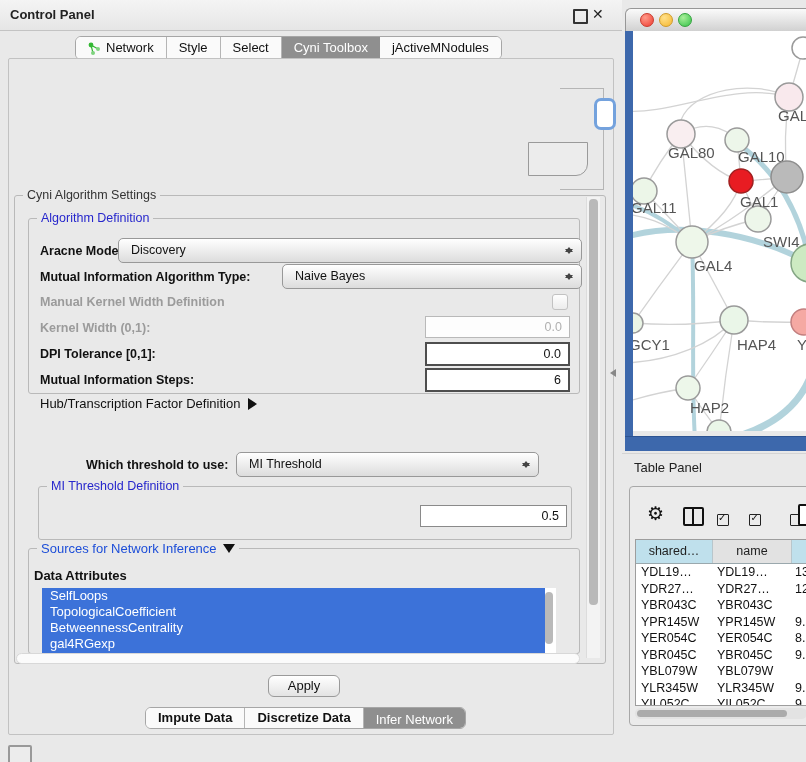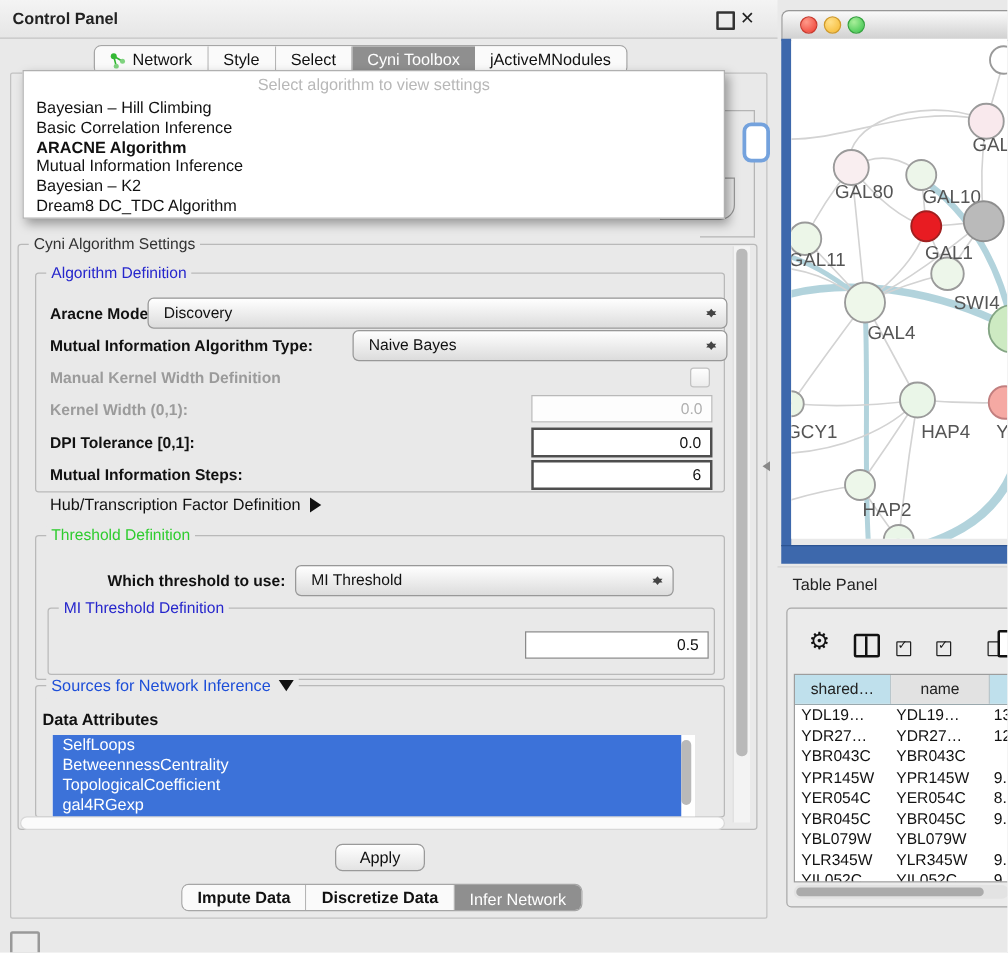--- a/index.html
+++ b/index.html
@@ -185,23 +185,20 @@
   <div class="abs lbl b" style="left:40px;top:347px;">DPI Tolerance [0,1]:</div>
   <div class="abs field dark" style="left:425px;top:342px;width:134px;">0.0</div>
 
   <div class="abs lbl b" style="left:40px;top:373px;">Mutual Information Steps:</div>
   <div class="abs field dark" style="left:425px;top:368px;width:134px;">6</div>
 
   <div class="abs lbl" style="left:40px;top:396px;font-size:13px;">
     <span>Hub/Transcription Factor Definition</span><span class="tri-right"></span>
   </div>
 
-  <div class="abs group" style="left:28px;top:428px;width:550px;height:114px;">
-    <span class="legend green">Threshold Definition</span>
-  </div>
 
   <div class="abs lbl b" style="left:86px;top:458px;">Which threshold to use:</div>
   <div class="abs combo" style="left:236px;top:452px;width:289px;">
     <span>MI Threshold</span>
     <span class="arrows"></span>
   </div>
 
   <div class="abs group" style="left:38px;top:486px;width:532px;height:52px;">
     <span class="legend blue">MI Threshold Definition</span>
   </div>
@@ -210,22 +207,22 @@
 
   <div class="abs group" style="left:28px;top:548px;width:550px;height:104px;">
     <span class="legend black" style="font-size:13px;color:#1d4ed8;">
       <span>Sources for Network Inference</span><span class="tri-down"></span>
     </span>
   </div>
   <div class="abs lbl b" style="left:34px;top:568px;font-size:13px;">Data Attributes</div>
 
   <div class="abs attr-list" style="left:42px;top:588px;width:514px;height:66px;">
     <div class="attr-item">SelfLoops</div>
+    <div class="attr-item">TopologicalCoefficient</div>
     <div class="attr-item">BetweennessCentrality</div>
-    <div class="attr-item">TopologicalCoefficient</div>
     <div class="attr-item">gal4RGexp</div>
     <div class="attr-item" style="height:2px;"></div>
     <div class="abs scroll-thumb" style="left:503px;top:4px;width:8px;height:52px;"></div>
   </div>
 
   <div class="abs hscroll-track" style="left:16px;top:653px;width:562px;height:9px;"></div>
 
   <div class="abs btn" style="left:268px;top:675px;width:70px;height:20px;line-height:20px;">Apply</div>
 
   <div class="abs tabbar bottom-tabbar" style="height:20px;">
@@ -233,29 +230,20 @@
         <span>Impute Data</span>
       </div>
     <div class="tab" style="height:20px;line-height:20px;font-weight:bold;">
         <span>Discretize Data</span>
       </div>
     <div class="tab sel" style="height:24px;line-height:20px;">
         <span>Infer Network</span>
       </div>
   </div>
 
-  <div class="abs popup">
-    <div class="prompt">Select algorithm to view settings</div>
-    <div class="item">Bayesian – Hill Climbing</div>
-    <div class="item">Basic Correlation Inference</div>
-    <div class="item bold">ARACNE Algorithm</div>
-    <div class="item">Mutual Information Inference</div>
-    <div class="item">Bayesian – K2</div>
-    <div class="item">Dream8 DC_TDC Algorithm</div>
-  </div>
 
   <div class="abs collapse-arrow"></div>
 
   <div class="abs bl-icon"></div>
 
   <div class="abs nw">
     <div class="abs nw-titlebar"></div>
     <div class="abs light" style="left:15px;background:radial-gradient(circle at 35% 30%,#ff9a8a,#ee3b30);border:1px solid #c93a2e;"></div>
     <div class="abs light" style="left:34px;background:radial-gradient(circle at 35% 30%,#ffe08a,#f5b72f);border:1px solid #cf9a2a;"></div>
     <div class="abs light" style="left:53px;background:radial-gradient(circle at 35% 30%,#a9ef9a,#34c148);border:1px solid #34a33e;"></div>

